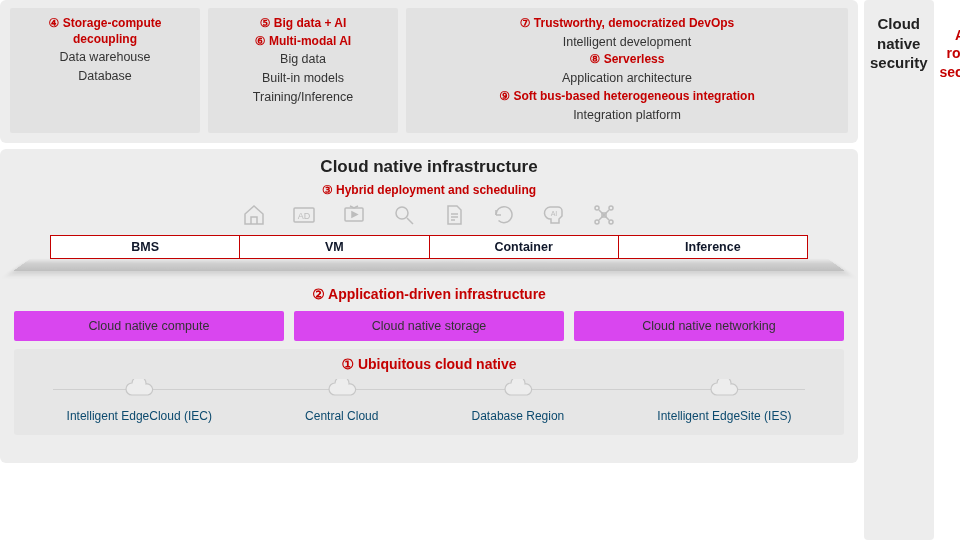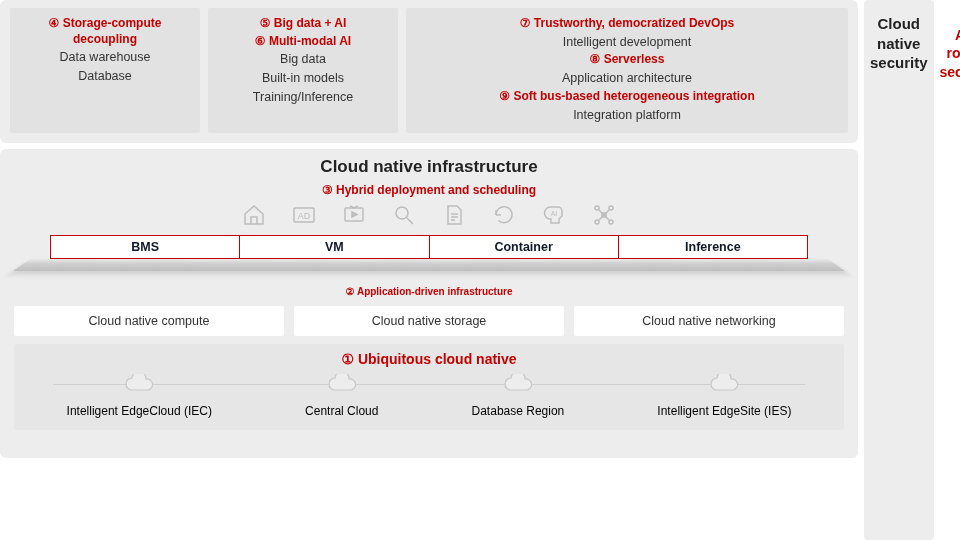--- a/index.html
+++ b/index.html
@@ -104,21 +104,21 @@
     transform-origin: top;
     box-shadow: 0 4px 6px rgba(0,0,0,0.12);
   }
   .infra-tiles {
     display: flex;
     gap: 10px;
     margin: 8px 4px 0 4px;
   }
   .infra-tile {
     flex: 1;
-    background: #ffffff;
+    background: #d946ef;
     text-align: center;
     font-size: 12.5px;
     color: #333;
     padding: 8px 0;
     border-radius: 2px;
   }
   .ubiq-section {
     background: #e6e6e6;
     border-radius: 3px;
     margin: 8px 4px 0 4px;
@@ -142,21 +142,21 @@
     border-top: 1px solid #cfcfcf;
   }
   .cloud-item {
     display: flex;
     flex-direction: column;
     align-items: center;
     gap: 6px;
     z-index: 1;
   }
   .cloud-icon svg { width: 34px; height: 20px; stroke: #c7c7c7; fill: #ededed; stroke-width: 1.2; }
-  .cloud-label { font-size: 12px; color: #000000; }
+  .cloud-label { font-size: 12px; color: #0c4a6e; }
   
   .side-top {
     background: #ededed;
     border-radius: 4px;
     text-align: center;
     font-weight: 700;
     font-size: 15px;
     color: #222;
     padding: 14px 6px;
     line-height: 1.3;
@@ -276,21 +276,21 @@
       <div class="compute-row">
         <div class="compute-cell">BMS</div>
         <div class="compute-cell">VM</div>
         <div class="compute-cell">Container</div>
         <div class="compute-cell">Inference</div>
       </div>
       <div class="platform-bar"></div>
     </div>
 
     <div class="infra-section" style="margin-top:12px">
-      <div class="red-head" style="font-size:10px">
+      <div class="red-head" style="font-size:14px">
         <span class="circled">②</span>
         <span>Application-driven infrastructure</span>
       </div>
       <div class="infra-tiles">
         <div class="infra-tile">Cloud native compute</div>
         <div class="infra-tile">Cloud native storage</div>
         <div class="infra-tile">Cloud native networking</div>
       </div>
     </div>
 

